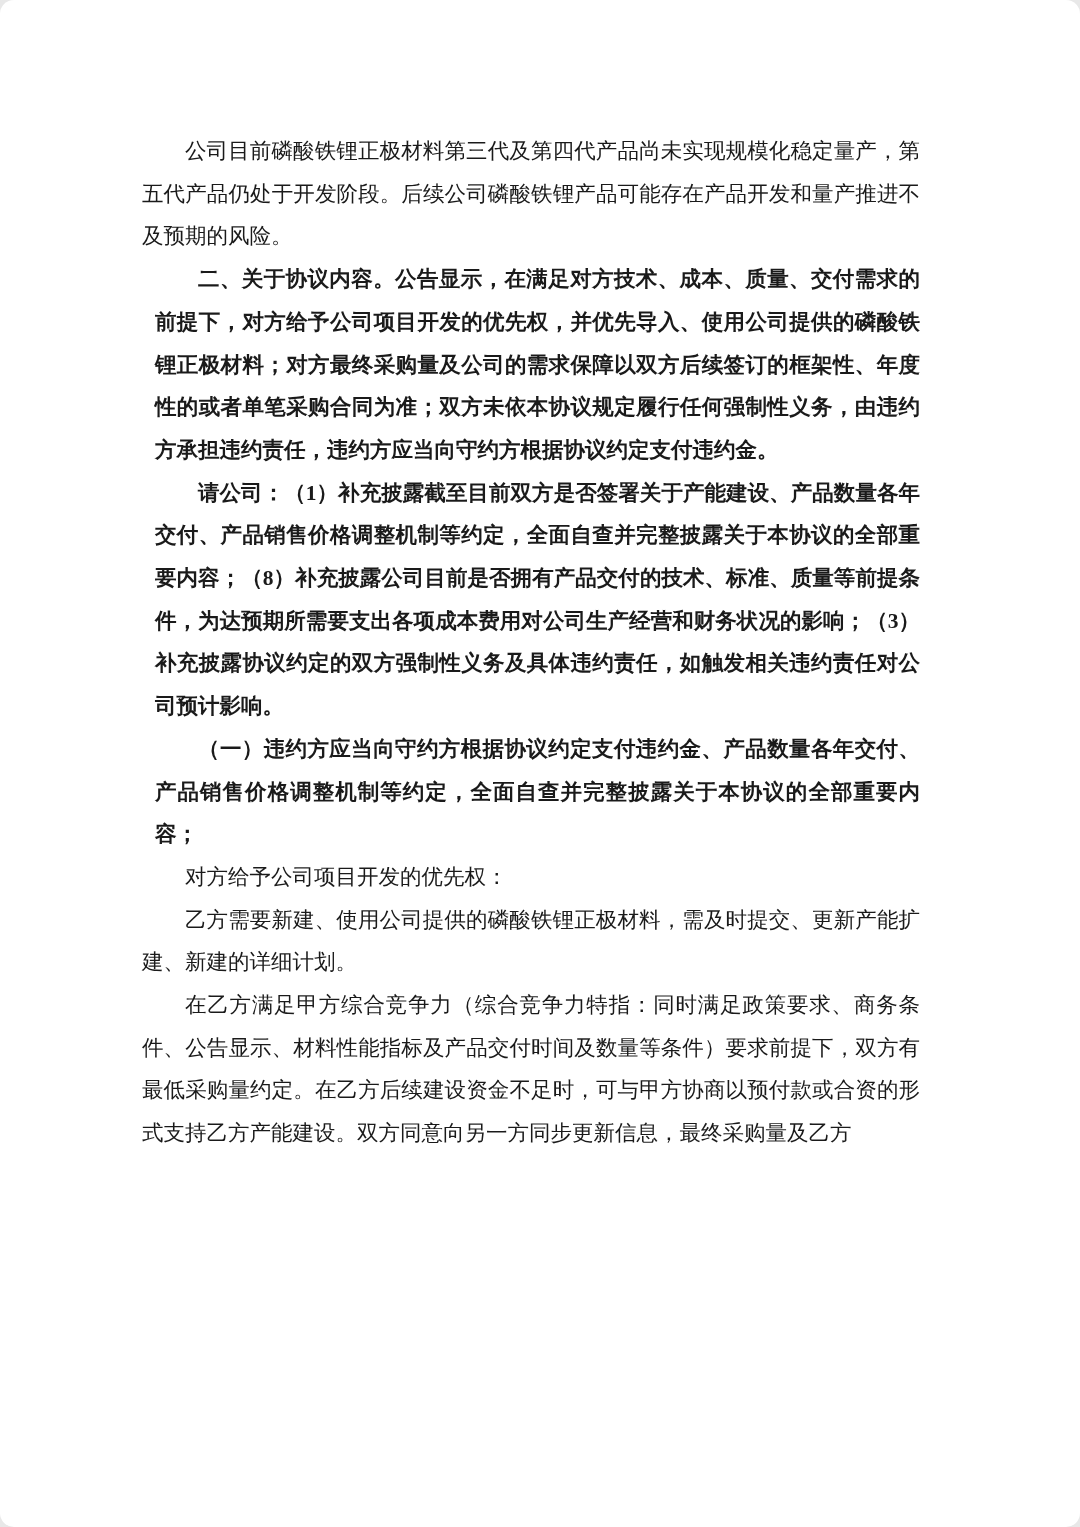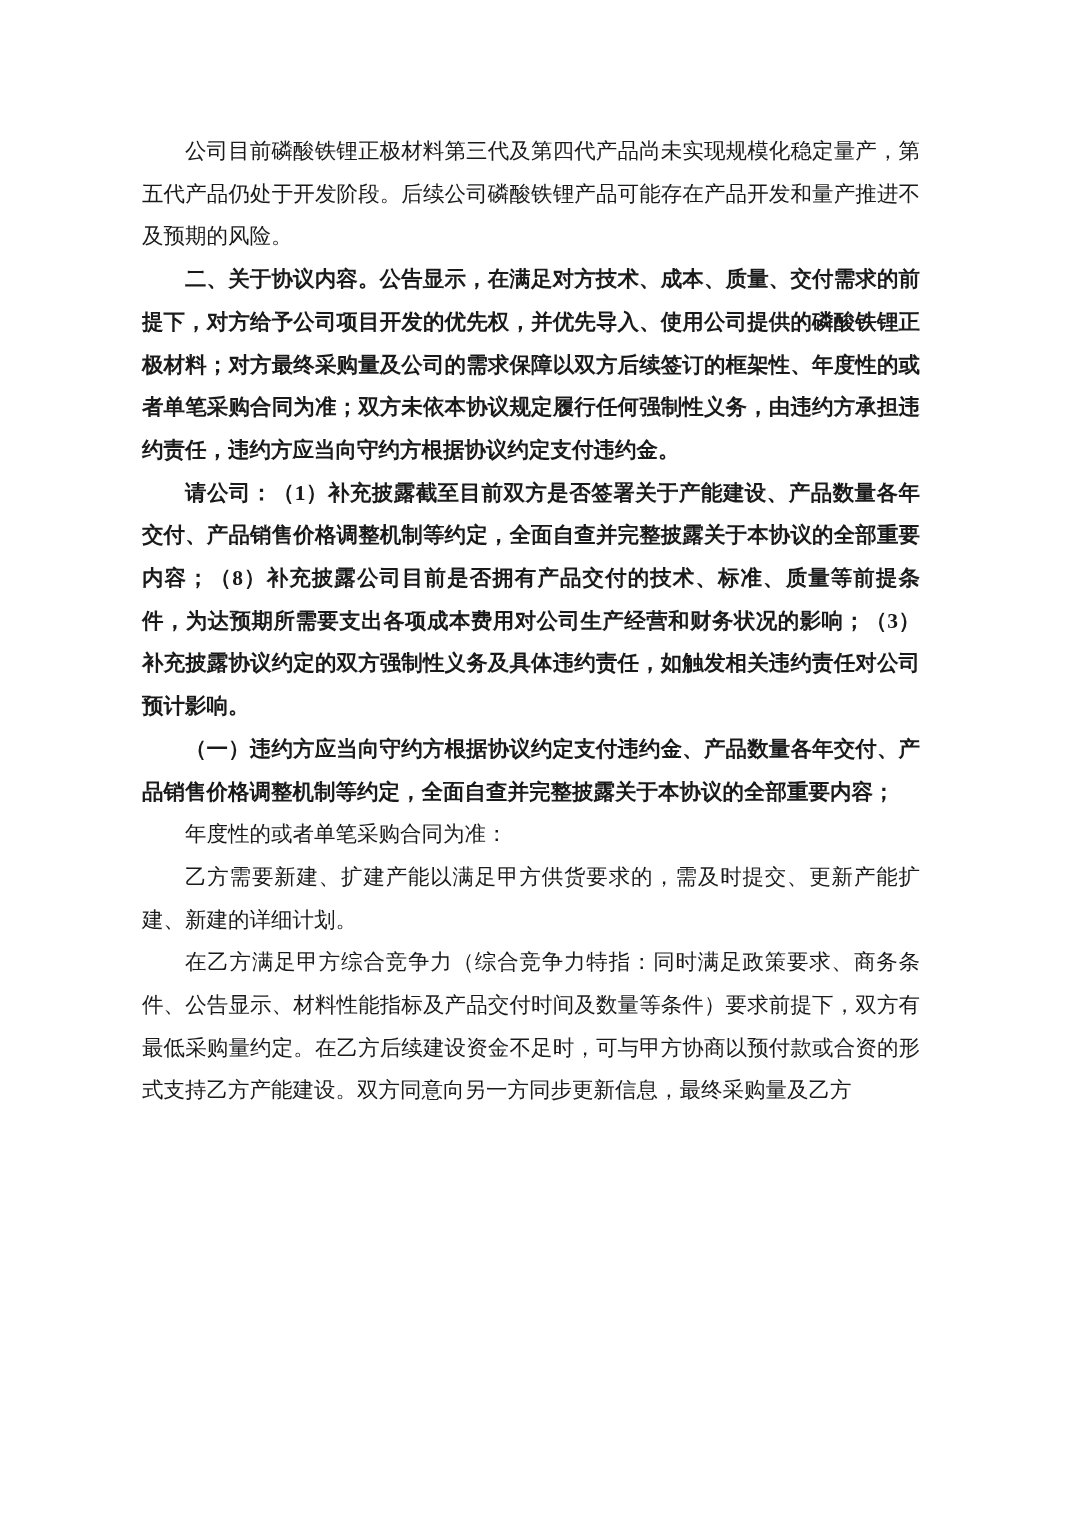--- a/index.html
+++ b/index.html
@@ -8,48 +8,50 @@
     background: #e8e8e8;
   }
   .page {
     position: relative;
     width: 1080px;
     height: 1527px;
     margin: 0 auto;
     background: #ffffff;
     overflow: hidden;
     font-family: "Liberation Serif", "DejaVu Serif", serif;
+    border-radius: 14px;
   }
   .textblock {
     position: absolute;
     left: 142px;
     top: 130px;
     width: 778px;
     color: #1a1a1a;
     font-size: 21.5px;
     line-height: 42.7px;
     text-align: justify;
     text-justify: inter-character;
   }
   .para {
     margin: 0;
     padding: 0;
     text-indent: 2em;
     word-break: break-all;
   }
   .para.bold {
     font-weight: bold;
+    margin-left: 13px;
   }
 </style>
 </head>
 <body>
 
 <div class="page" style="background: rgb(255, 255, 255);">
   <div class="textblock" id="textblock" style="color: rgb(26, 26, 26);">
       <p class="para">公司目前磷酸铁锂正极材料第三代及第四代产品尚未实现规模化稳定量产，第五代产品仍处于开发阶段。后续公司磷酸铁锂产品可能存在产品开发和量产推进不及预期的风险。</p>
       <p class="para bold">二、关于协议内容。公告显示，在满足对方技术、成本、质量、交付需求的前提下，对方给予公司项目开发的优先权，并优先导入、使用公司提供的磷酸铁锂正极材料；对方最终采购量及公司的需求保障以双方后续签订的框架性、年度性的或者单笔采购合同为准；双方未依本协议规定履行任何强制性义务，由违约方承担违约责任，违约方应当向守约方根据协议约定支付违约金。</p>
       <p class="para bold">请公司：（1）补充披露截至目前双方是否签署关于产能建设、产品数量各年交付、产品销售价格调整机制等约定，全面自查并完整披露关于本协议的全部重要内容；（8）补充披露公司目前是否拥有产品交付的技术、标准、质量等前提条件，为达预期所需要支出各项成本费用对公司生产经营和财务状况的影响；（3）补充披露协议约定的双方强制性义务及具体违约责任，如触发相关违约责任对公司预计影响。</p>
       <p class="para bold">（一）违约方应当向守约方根据协议约定支付违约金、产品数量各年交付、产品销售价格调整机制等约定，全面自查并完整披露关于本协议的全部重要内容；</p>
-      <p class="para">年度性的或者单笔采购合同为准：</p>
-      <p class="para">乙方需要新建、扩建产能以满足甲方供货要求的，需及时提交、更新产能扩建、新建的详细计划。</p>
+      <p class="para">对方给予公司项目开发的优先权：</p>
+      <p class="para">乙方需要新建、使用公司提供的磷酸铁锂正极材料，需及时提交、更新产能扩建、新建的详细计划。</p>
       <p class="para">在乙方满足甲方综合竞争力（综合竞争力特指：同时满足政策要求、商务条件、公告显示、材料性能指标及产品交付时间及数量等条件）要求前提下，双方有最低采购量约定。在乙方后续建设资金不足时，可与甲方协商以预付款或合资的形式支持乙方产能建设。双方同意向另一方同步更新信息，最终采购量及乙方</p>
     </div>
 </div>
 
 </body></html>

